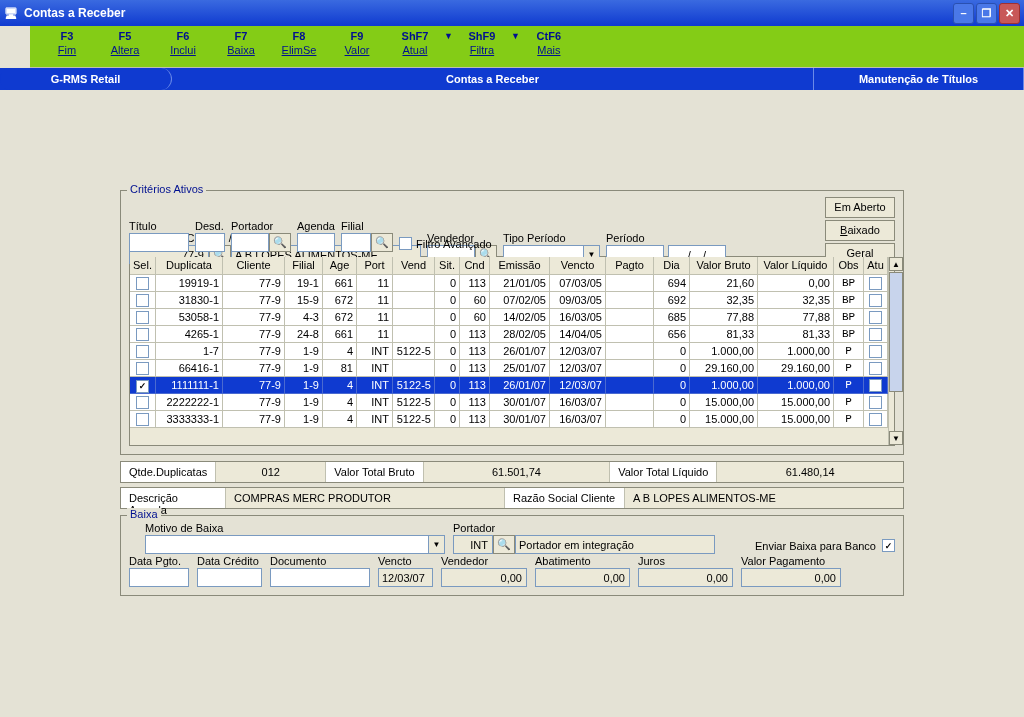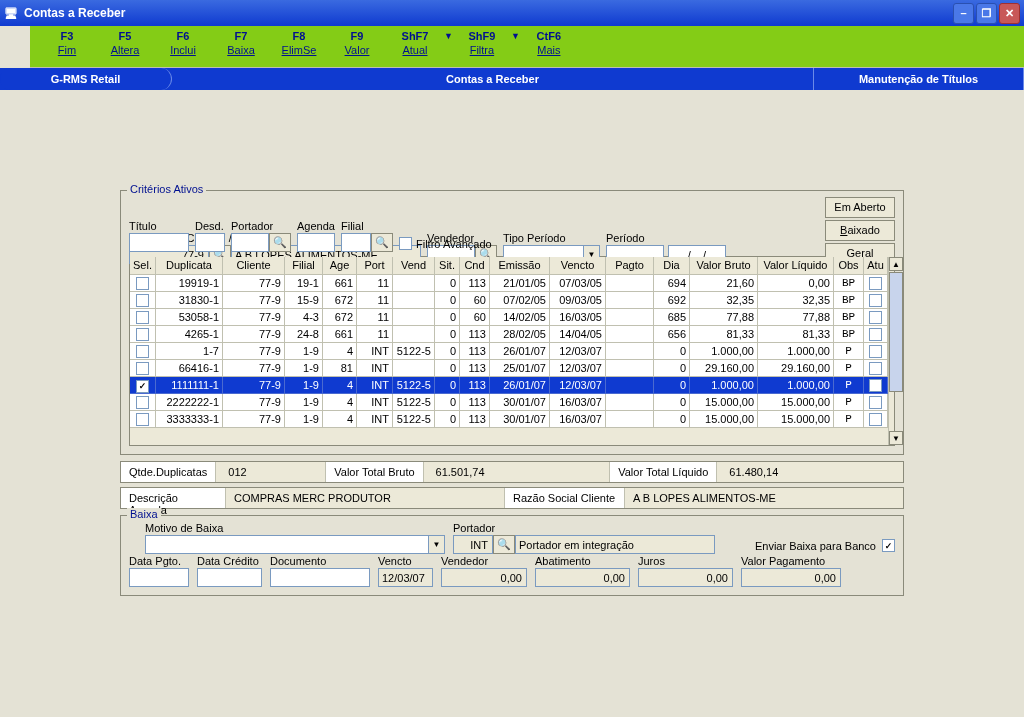--- a/index.html
+++ b/index.html
@@ -70,21 +70,21 @@
 .c-obs { width: 30px; }
 .c-atu { width: 24px; }
 .scrollv { width: 16px; background: #ece9d8; border-left: 1px solid #c0c0b0; position: relative; }
 .scrollv .arrow { width: 14px; height: 14px; background: #ece9d8; border: 1px solid #8a8a7a; position: absolute; left: 0; display: flex; align-items: center; justify-content: center; font-size: 8px; }
 .scrollv .thumb { width: 14px; background: #c8d4ec; border: 1px solid #8a8a7a; position: absolute; left: 0; }
 .gridbody { display: flex; }
 .gridrows { flex: 1; }
 
 .summary { display: flex; border: 1px solid #8a8a7a; margin-top: 6px; height: 22px; background: #ece9d8; }
 .summary .lab { padding: 4px 8px; background: white; border-right: 1px solid #c0c0b0; }
-.summary .val { padding: 4px 12px; text-align: left; flex: 1; border-right: 1px solid #c0c0b0; }
+.summary .val { padding: 4px 12px; text-align: center; flex: 1; border-right: 1px solid #c0c0b0; }
 .summary .val:last-child { border-right: none; }
 
 .desc { display: flex; border: 1px solid #8a8a7a; margin-top: 4px; height: 22px; background: #ece9d8; }
 .desc .lab { padding: 4px 8px; background: white; border-right: 1px solid #c0c0b0; width: 105px; }
 .desc .val { padding: 4px 8px; background: #ece9d8; border-right: 1px solid #c0c0b0; flex: 1; }
 .desc .val:last-child { border-right: none; }
 
 .baixa-row { display: flex; gap: 8px; align-items: flex-end; }
 .combo { display: flex; }
 .combo .inp { border-right: none; }

